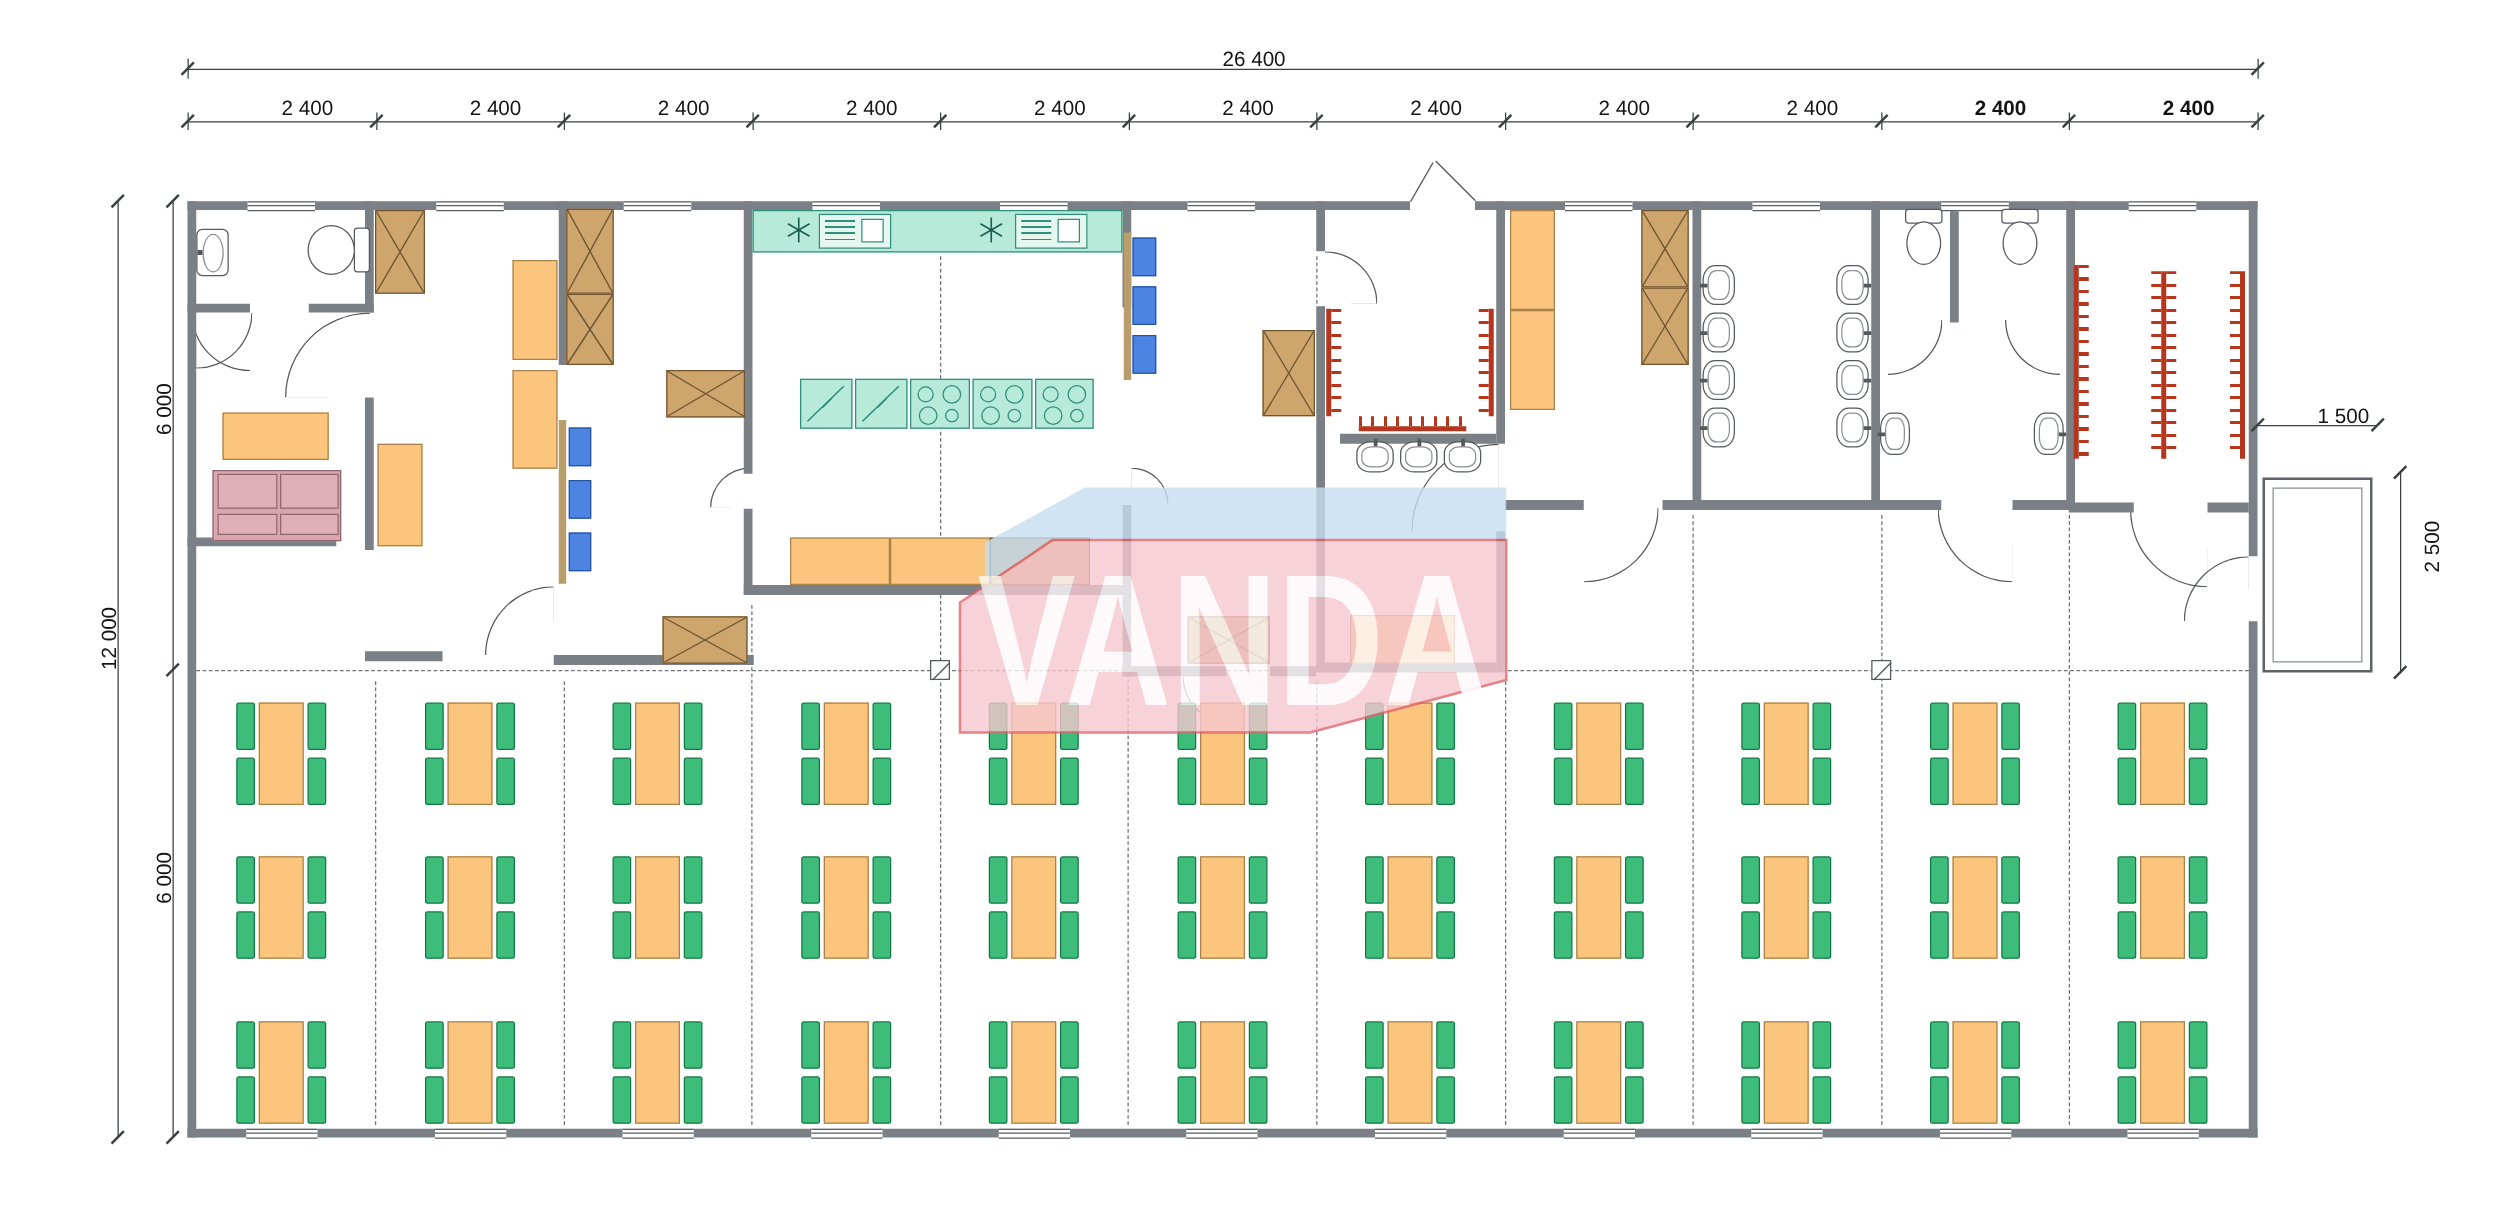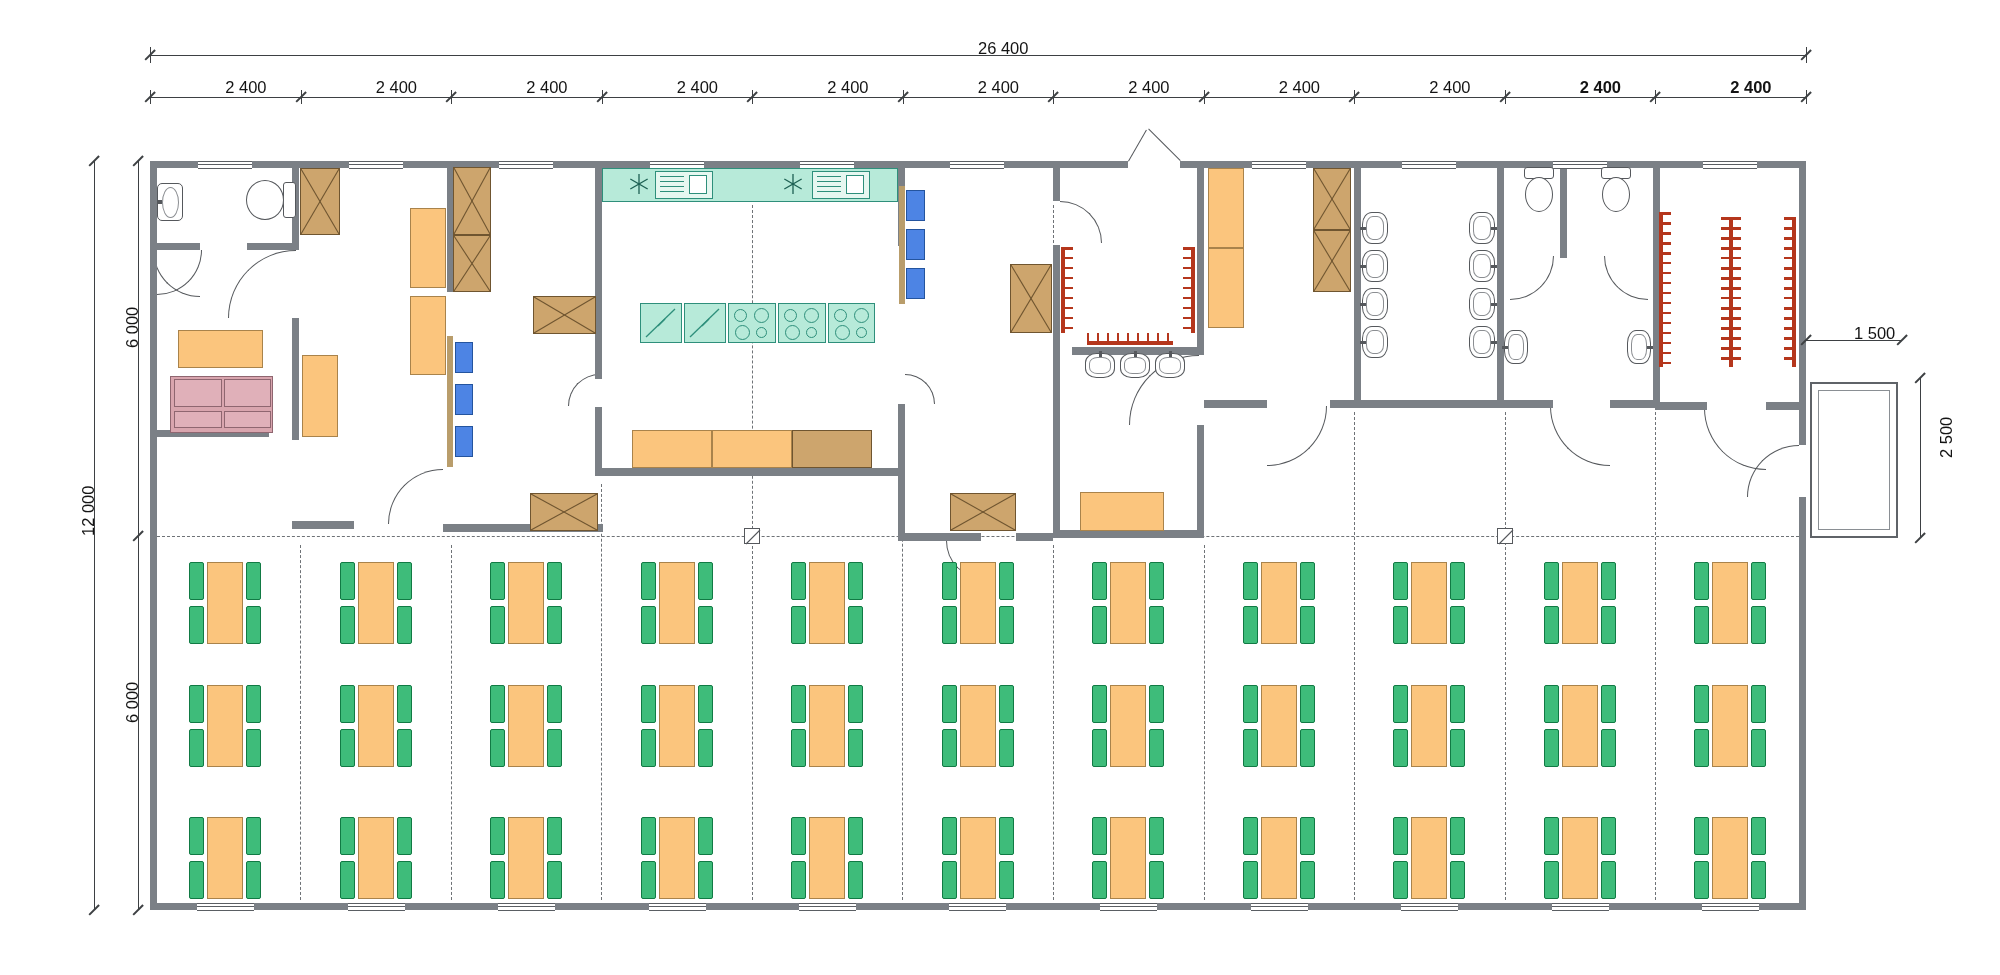--- a/index.html
+++ b/index.html
@@ -618,14 +618,21 @@
       <div class="abs dimlabel vert" style="left: 123px; top: 348px; width: 0px; height: 0px;">6 000</div>
       <div class="abs dimlabel vert" style="left: 123px; top: 723px; width: 0px; height: 0px;">6 000</div>
       <div class="abs dline" style="left: 1806px; top: 340px; width: 96px; height: 1.3px;"></div>
       <div class="abs tick" style="left: 1799px; top: 339.2px; width: 14px; height: 1.6px;"></div>
       <div class="abs tick" style="left: 1895px; top: 339.2px; width: 14px; height: 1.6px;"></div>
       <div class="abs dimlabel" style="left: 1854px; top: 324px; width: 0px; height: 0px;">1 500</div>
       <div class="abs dline" style="left: 1920px; top: 378px; width: 1.3px; height: 160px;"></div>
       <div class="abs tick" style="left: 1913px; top: 377.2px; width: 14px; height: 1.6px;"></div>
       <div class="abs tick" style="left: 1913px; top: 537.2px; width: 14px; height: 1.6px;"></div>
       <div class="abs dimlabel vert" style="left: 1937px; top: 458px; width: 0px; height: 0px;">2 500</div>
+      <div class="abs" style="left: 768px; top: 386px; width: 437px; height: 204px; opacity: 0.8; z-index: 50;">
+        <svg width="437" height="204">
+          <polygon points="20,48 100,4 437,4 437,80 20,80" fill="#c6def1"></polygon>
+          <polygon points="0,96 74,46 437,46 437,158 280,200 0,200" fill="#f6c7d0" stroke="#e2636c" stroke-width="2"></polygon>
+          <text x="14" y="178" textLength="410" lengthAdjust="spacingAndGlyphs" font-family="&quot;Liberation Sans&quot;, sans-serif" font-size="150" font-weight="bold" fill="#ffffff" fill-opacity="0.9">VANDA</text>
+        </svg>
+      </div>
     </div>
 </div>
 
 </body></html>

